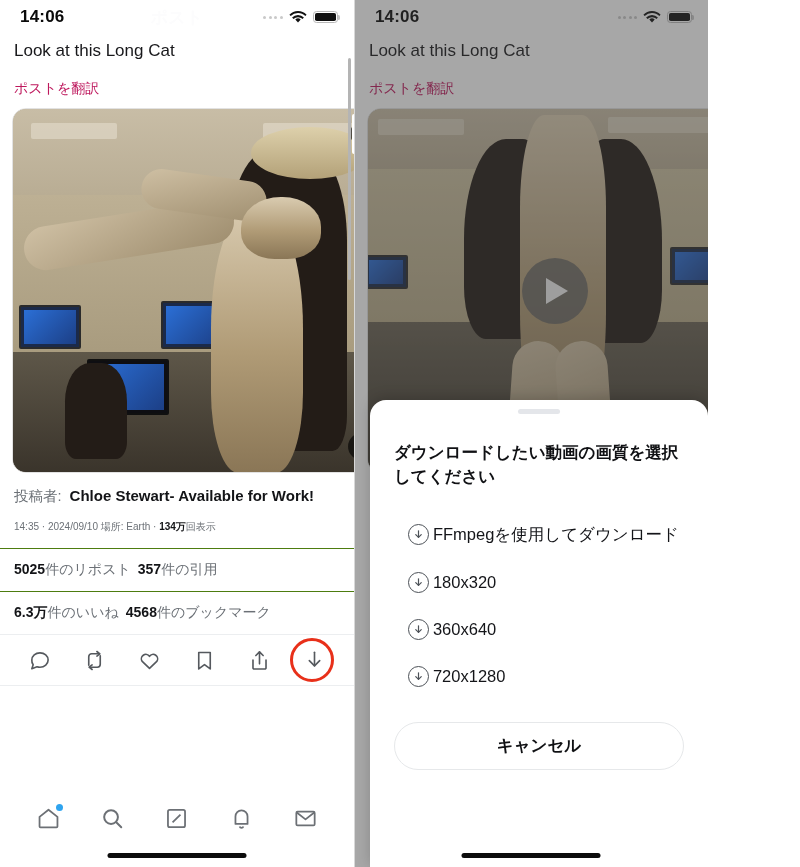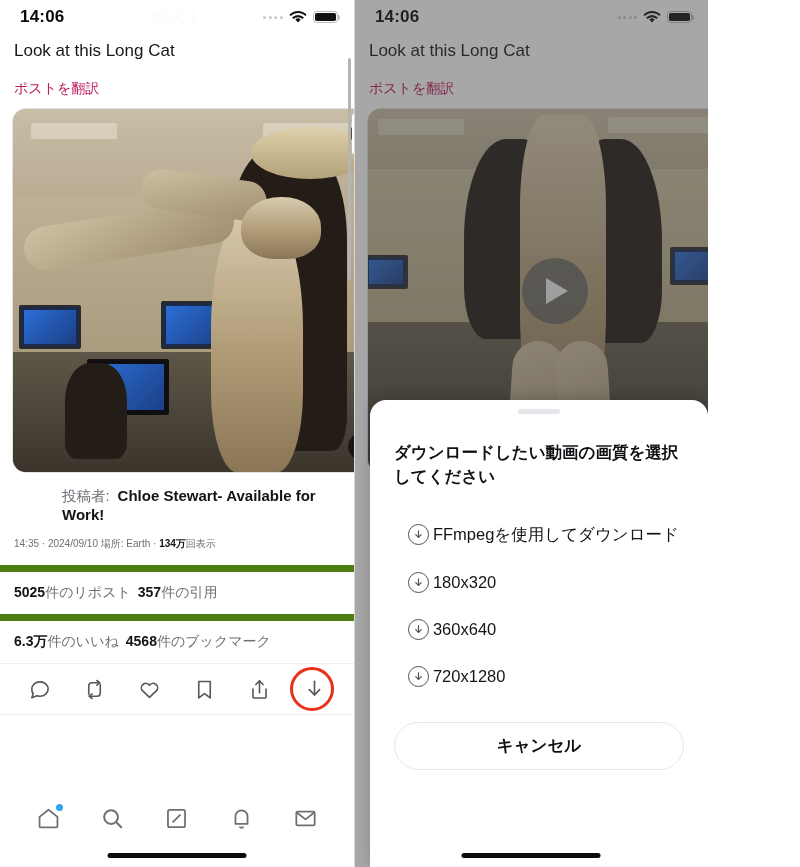--- a/index.html
+++ b/index.html
@@ -88,25 +88,25 @@
     position: absolute; left: 50%; top: 50%; transform: translate(-50%,-50%);
     width: 66px; height: 66px; border-radius: 50%; background: rgba(96,96,96,.78);
     display: flex; align-items: center; justify-content: center;
   }
   .play-btn .tri {
     width: 0; height: 0; margin-left: 5px;
     border-left: 22px solid #efefef; border-top: 13px solid transparent; border-bottom: 13px solid transparent;
   }
 
   
-  .meta-author { padding: 14px 14px 0 14px; font-size: 14.5px; color: #6b7076; margin-left: 48px; }
+  .meta-author { padding: 14px 14px 0 14px; font-size: 14.5px; color: #6b7076; }
   .meta-author b { color: #131417; font-size: 15px; }
   .meta-stamp { padding: 14px 14px 14px 14px; font-size: 10px; color: #6b7076; }
   .meta-stamp b { color: #131417; }
-  .rowstats { padding: 12px 14px; font-size: 14px; color: #6b7076; border-top: 7px solid #4d7c0f; }
+  .rowstats { padding: 12px 14px; font-size: 14px; color: #6b7076; border-top: 1px solid #4d7c0f; }
   .rowstats b { color: #131417; font-weight: bold; }
   .rowstats .sp { display: inline-block; width: 7px; }
 
   
   .actions {
     display: flex; align-items: center; justify-content: space-between;
     padding: 12px 26px; border-top: 1px solid #eceef0; border-bottom: 1px solid #eceef0;
     position: relative;
   }
   .act { width: 26px; height: 26px; display:flex; align-items:center; justify-content:center; }

